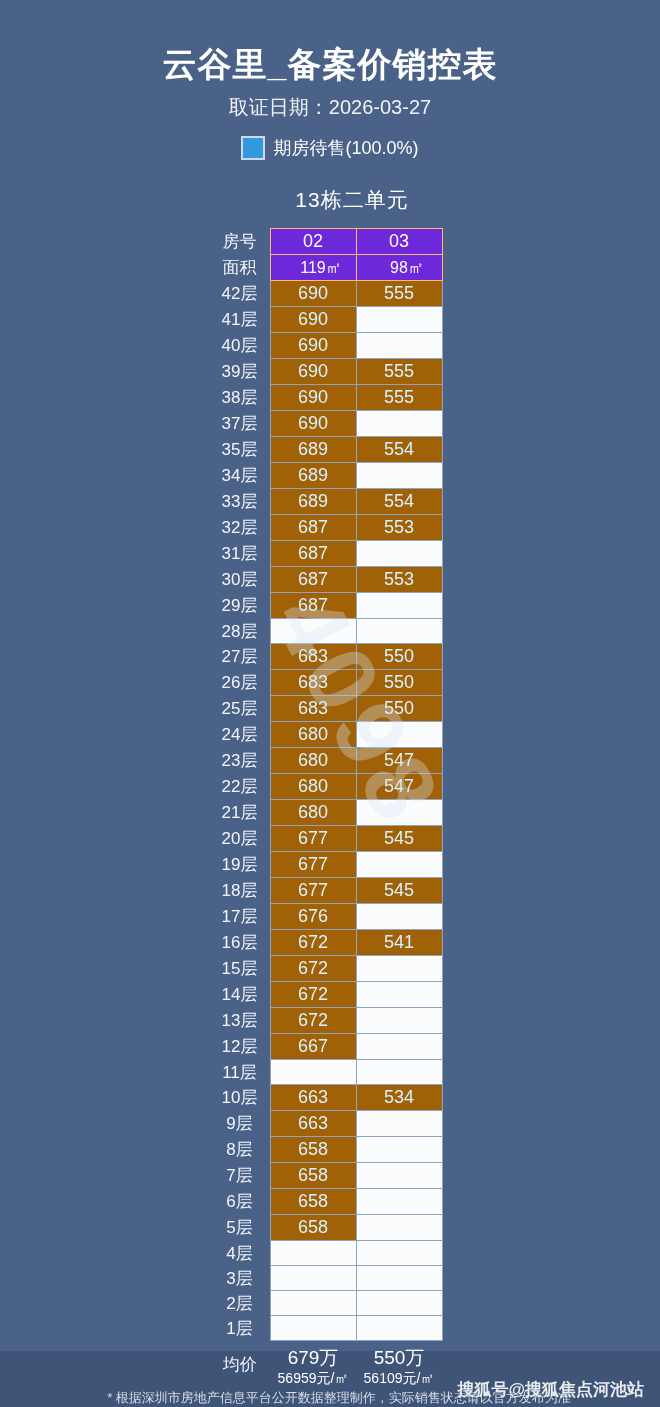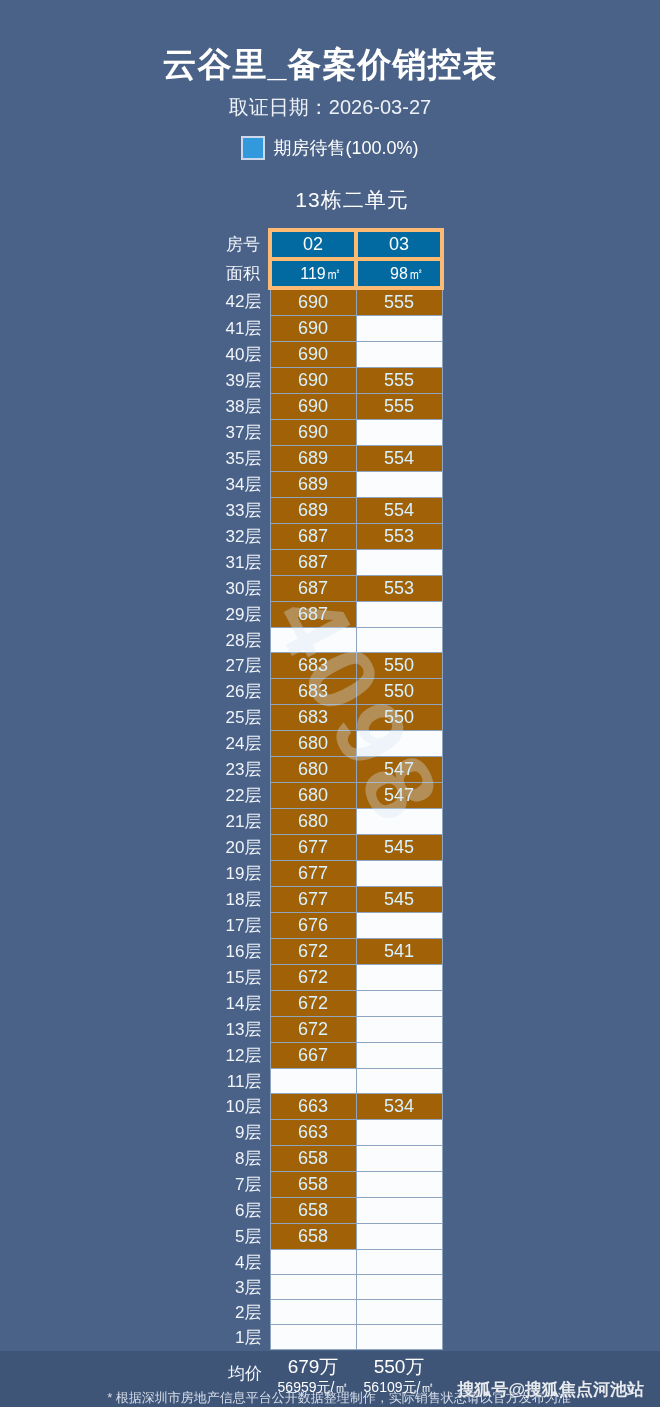--- a/index.html
+++ b/index.html
@@ -99,43 +99,43 @@
   table.grid {
     border-collapse: collapse;
     table-layout: fixed;
   }
   table.grid td {
     padding: 0;
     margin: 0;
   }
   .lbl {
     width: 44px;
-    text-align: right;
+    text-align: center;
     padding-right: 8px !important;
     font-size: 17px;
     color: #f2f5fa;
     background: transparent;
     border: none;
     height: 25px;
     line-height: 25px;
     white-space: nowrap;
   }
   .cell {
     width: 86px;
     height: 25px;
     line-height: 25px;
     text-align: center;
     font-size: 18px;
     border: 1px solid #8fa4bf;
     box-sizing: border-box;
   }
   .cell.head {
-    background: #0369a1;
+    background: #6d28d9;
     color: #ffffff;
-    border: 4px solid #fdba74;
+    border: 1px solid #fdba74;
     font-size: 18px;
   }
   .cell.head.area {
     font-size: 16px;
     padding-left: 16px;
   }
   .cell.sale {
     background: #a16207;
     color: #d9f2ff;
   }

